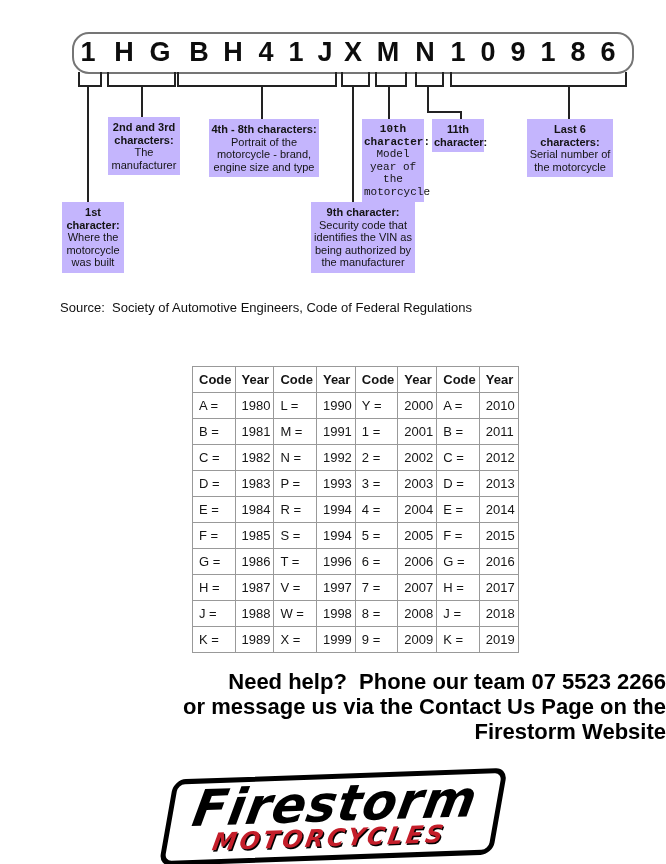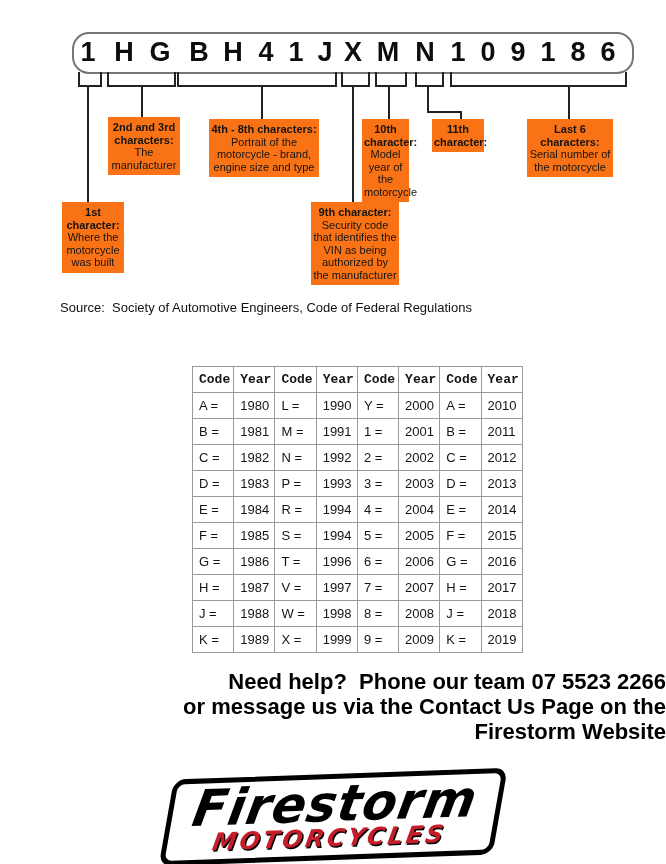--- a/index.html
+++ b/index.html
@@ -12,36 +12,36 @@
   .vin-char{position:absolute;top:38px;transform:translateX(-50%);
             font-size:27px;font-weight:bold;line-height:28px;color:#0d0d0d;}
 
   
   .br{position:absolute;top:72px;height:13px;
       border-left:2px solid #222;border-right:2px solid #222;border-bottom:2px solid #222;}
   .vline{position:absolute;width:2px;background:#222;}
   .hline{position:absolute;height:2px;background:#222;}
 
   
-  .note{position:absolute;background:#f97316;text-align:center;
+  .note{position:absolute;background:#c4b5fd;text-align:center;
         font-size:11px;line-height:12.5px;color:#141414;
         padding:4px 2px;box-sizing:border-box;}
   .note .t{font-weight:bold;display:block;}
   .note .b{display:block;}
 
   .source{position:absolute;left:60px;top:300px;font-size:13px;color:#111;
           white-space:pre-wrap;}
 
   
   .yc-table{position:absolute;left:192px;top:366px;border-collapse:collapse;
             table-layout:fixed;font-size:13px;color:#141414;}
   .yc-table th,.yc-table td{border:1px solid #999;height:23px;
             padding:1px 3px 1px 6px;text-align:left;vertical-align:middle;
             overflow:hidden;white-space:nowrap;}
-  .yc-table th{font-weight:bold;font-family:Liberation Mono, monospace;}
+  .yc-table th{font-weight:bold;}
 
   
   .help{position:absolute;left:0;top:669px;width:666px;text-align:center;
         font-weight:bold;font-size:22px;line-height:25px;color:#000;}
   .help-line{white-space:pre-wrap;text-align:right;}
 
   
   .logo{position:absolute;left:50%;top:774px;transform:translateX(-50%) rotate(-2deg);}
   .logo-box{background:#fff;border:5px solid #000;border-radius:12px;
             transform:skewX(-12deg);padding:2px 20px 5px;text-align:center;}
@@ -81,25 +81,25 @@
     <span class="b">Where the motorcycle was built</span>
   </div>
   <div class="note" style="left:108px;top:117px;width:72px;">
     <span class="t">2nd and 3rd characters:</span>
     <span class="b">The manufacturer</span>
   </div>
   <div class="note" style="left:209px;top:119px;width:110px;">
     <span class="t">4th - 8th characters:</span>
     <span class="b">Portrait of the motorcycle - brand, engine size and type</span>
   </div>
-  <div class="note" style="left:311px;top:202px;width:88px;">
+  <div class="note" style="left:311px;top:202px;width:104px;">
     <span class="t">9th character:</span>
     <span class="b">Security code that identifies the VIN as being authorized by the manufacturer</span>
   </div>
-  <div class="note" style="left:362px;top:119px;width:47px;">
+  <div class="note" style="left:362px;top:119px;width:62px;font-family:Liberation Mono, monospace;">
     <span class="t">10th character:</span>
     <span class="b">Model year of the motorcycle</span>
   </div>
   <div class="note" style="left:432px;top:119px;width:52px;">
     <span class="t">11th character:</span>
   </div>
   <div class="note" style="left:527px;top:119px;width:86px;">
     <span class="t">Last 6 characters:</span>
     <span class="b">Serial number of the motorcycle</span>
   </div>

